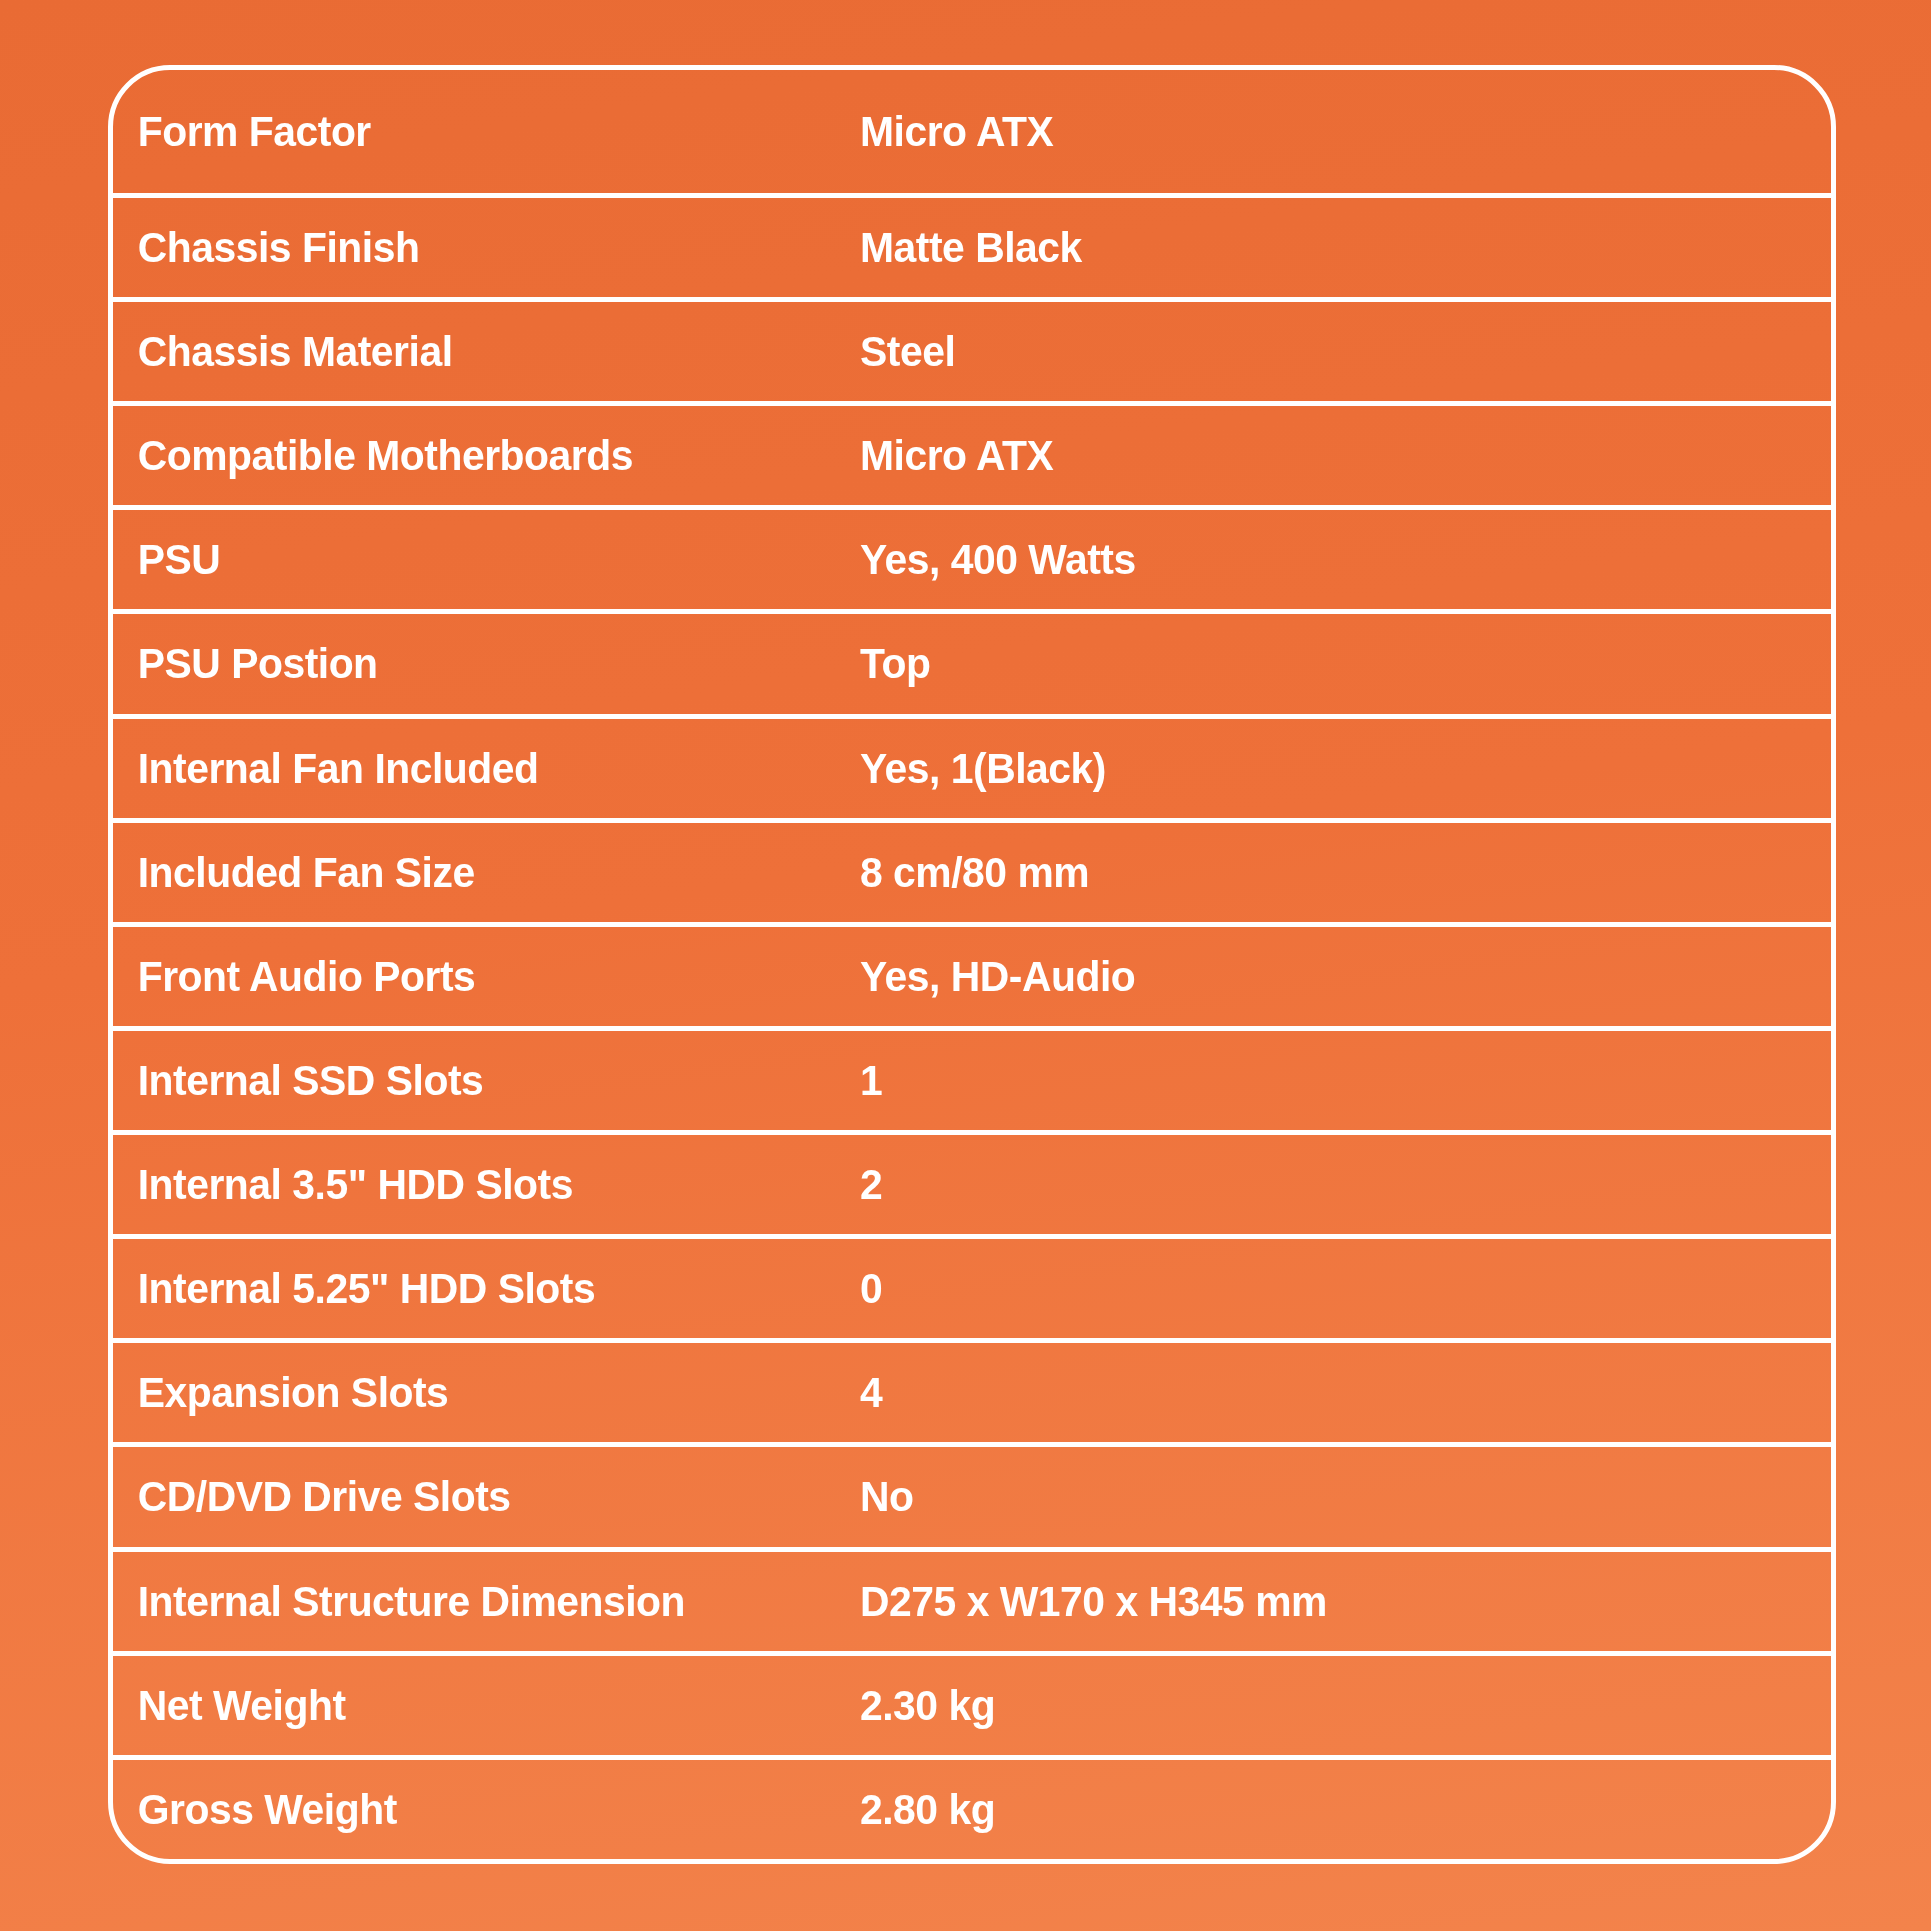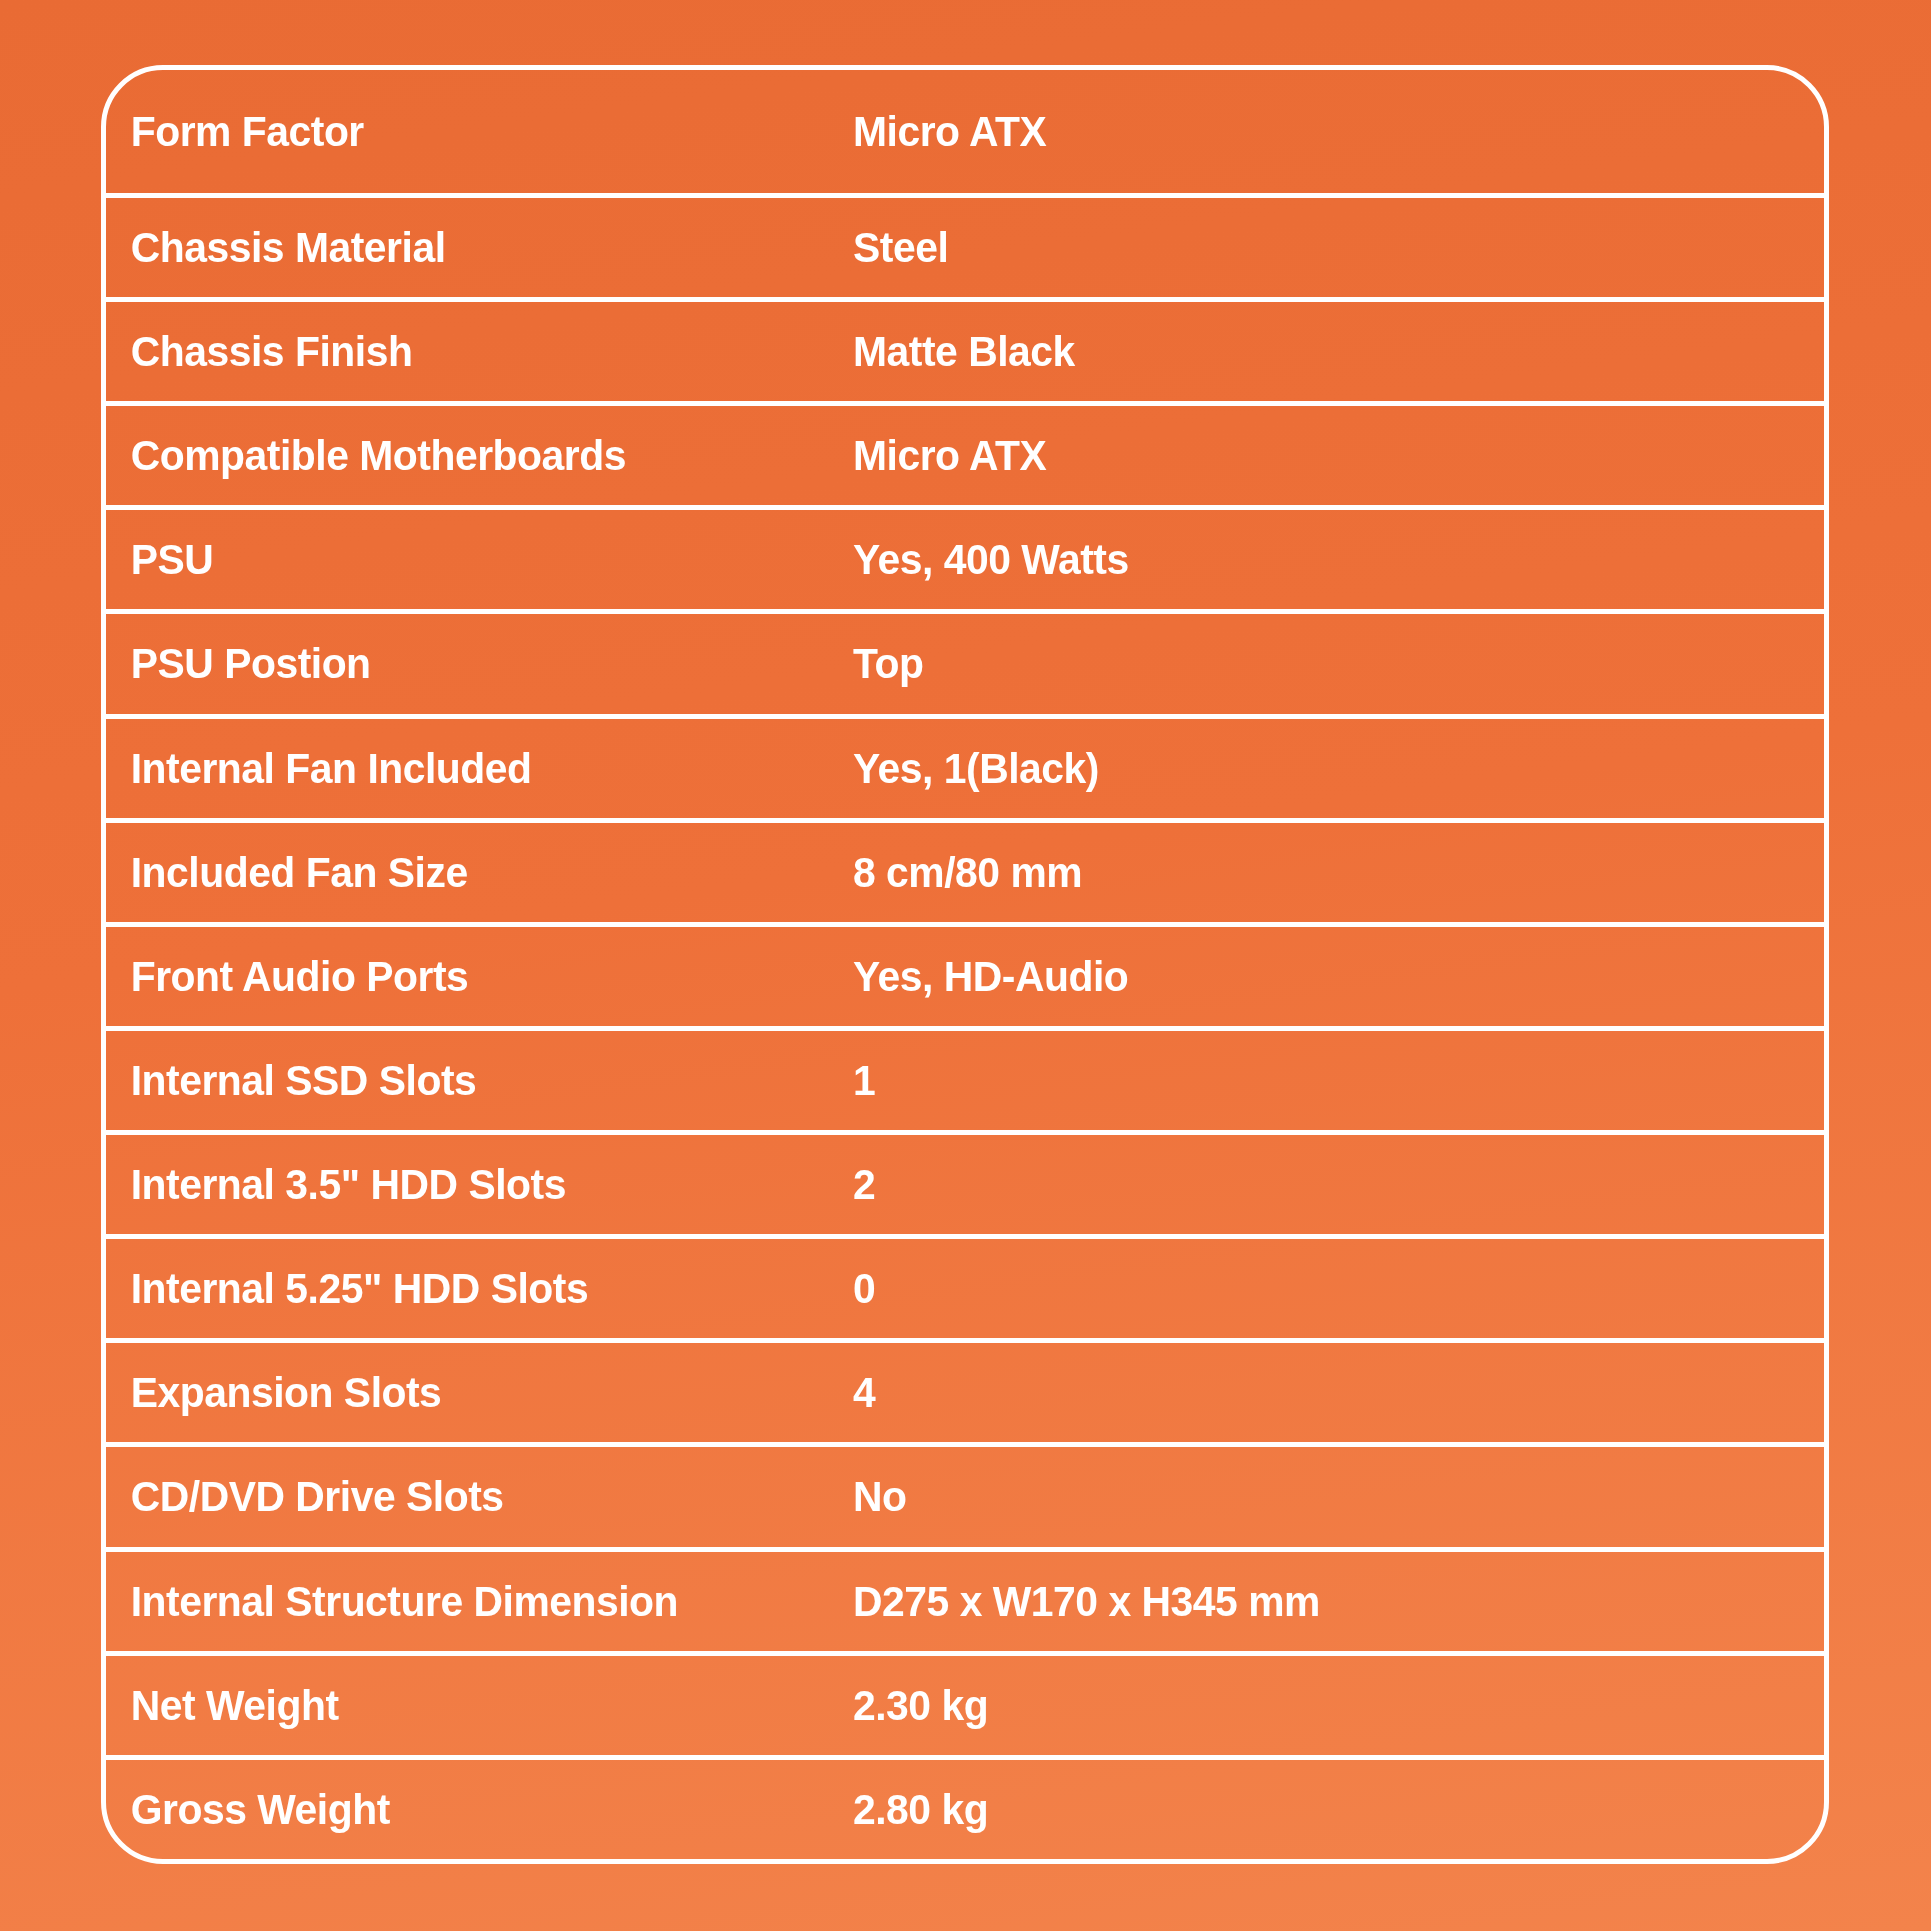--- a/index.html
+++ b/index.html
@@ -9,21 +9,21 @@
   body {
     width: 1931px;
     height: 1931px;
     position: relative;
     overflow: hidden;
     font-family: "Liberation Sans", sans-serif;
     background: linear-gradient(172deg, var(--bg-top, #e96b34) 0%, var(--bg-mid, #ee7039) 45%, var(--bg-bottom, #f3834b) 100%);
   }
   .spec-table {
     position: absolute;
-    left: 101px;
+    left: 108px;
     top: 65px;
     width: 1728px;
     height: 1799px;
     box-sizing: border-box;
     border: 5.8px solid var(--line, #ffffff);
     border-radius: 62px;
     display: flex;
     flex-direction: column;
     overflow: hidden;
   }
@@ -63,27 +63,27 @@
 </head>
 <body style="--bg-top: #e96b34; --bg-mid: #ee7039; --bg-bottom: #f3834b; --line: #ffffff; --text: #ffffff;">
 
 <div class="spec-table" id="spec-table">
   <div class="row">
     <div class="cell label">Form Factor</div>
     <div class="cell value">Micro ATX</div>
   </div>
 
   <div class="row">
-    <div class="cell label">Chassis Material</div>
-    <div class="cell value">Steel</div>
+    <div class="cell label">Chassis Finish</div>
+    <div class="cell value">Matte Black</div>
   </div>
 
   <div class="row">
-    <div class="cell label">Chassis Finish</div>
-    <div class="cell value">Matte Black</div>
+    <div class="cell label">Chassis Material</div>
+    <div class="cell value">Steel</div>
   </div>
 
 
   <div class="row">
     <div class="cell label">Compatible Motherboards</div>
     <div class="cell value">Micro ATX</div>
   </div>
 
   <div class="row">
     <div class="cell label">PSU</div>

